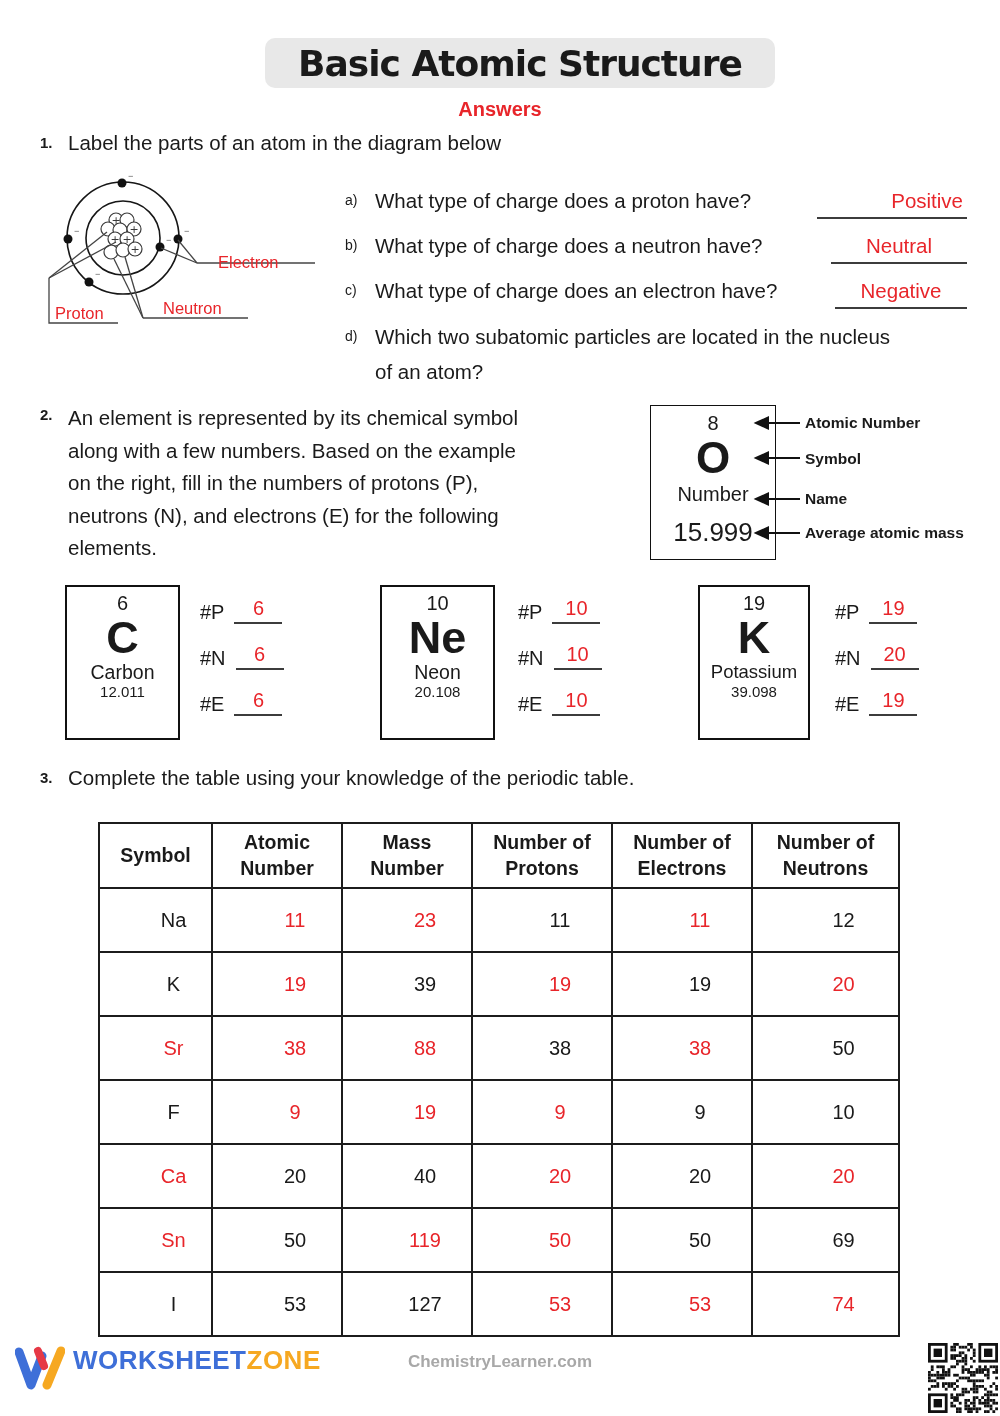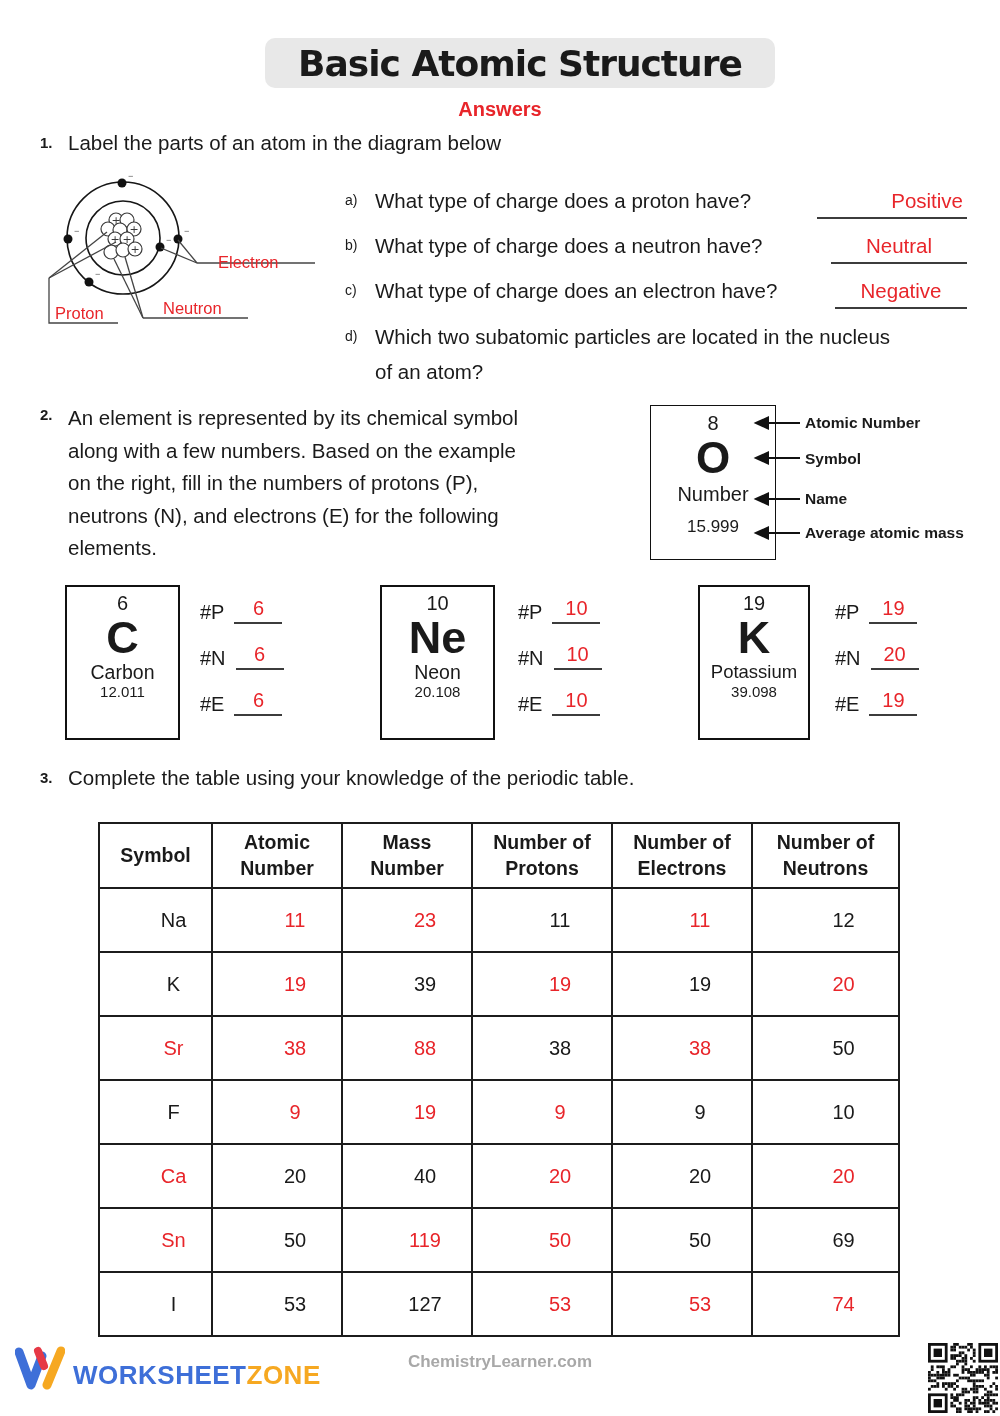--- a/index.html
+++ b/index.html
@@ -33,21 +33,21 @@
 
   
   .q2line{font-size:20.5px;line-height:32.5px;}
 
   
   .ox-card{left:650px;top:405px;width:126px;height:155px;border:1.5px solid #111;
     display:flex;flex-direction:column;align-items:center;}
   .ox-num{font-size:20px;margin-top:6px;}
   .ox-sym{font-size:44px;font-weight:bold;line-height:46px;}
   .ox-name{font-size:20px;margin-top:2px;}
-  .ox-mass{font-size:17px;margin-top:11px;}
+  .ox-mass{font-size:26px;margin-top:11px;}
   .callout{left:805px;font-size:15.5px;font-weight:600;white-space:nowrap;}
 
   
   .elem-card{top:585px;width:115px;height:155px;border:2px solid #111;
     display:flex;flex-direction:column;align-items:center;}
   .ec-num{font-size:20px;margin-top:5px;line-height:22px;}
   .ec-sym{font-size:45px;font-weight:bold;line-height:47px;}
   .ec-name{font-size:19.5px;line-height:22px;}
   .ec-mass{font-size:15px;}
   .pne{top:585px;padding-top:13px;}
@@ -60,21 +60,21 @@
   table.ptable{left:98px;top:822px;width:800px;height:515px;border-collapse:collapse;
     table-layout:fixed;position:absolute;}
   .ptable th,.ptable td{border:2px solid #1c1c1c;text-align:center;vertical-align:middle;
     font-size:20px;padding:0 4px;}
   .ptable th{height:65px;font-weight:bold;font-size:19.5px;line-height:1.3;}
   .ptable td{height:64px;padding-left:40px;}
 
   
   .site{left:0;top:1352px;width:1000px;text-align:center;color:var(--site-gray);
     font-size:17px;font-weight:bold;}
-  .logo{left:15px;top:1345px;display:flex;align-items:flex-end;gap:8px;}
+  .logo{left:15px;top:1345px;display:flex;align-items:flex-start;gap:8px;}
   .logo-words{font-size:26px;font-weight:bold;letter-spacing:.5px;white-space:nowrap;}
   .logo-w1{color:var(--logo-blue);} .logo-w2{color:var(--logo-yellow);}
   .scan{right:82px;top:1446px;font-size:23px;color:#3b82f6;white-space:nowrap;}
 
   .diagram-label{color:var(--ans);font-size:16.5px;white-space:nowrap;}
   svg{display:block;}
 </style>
 </head>
 <body>
 

